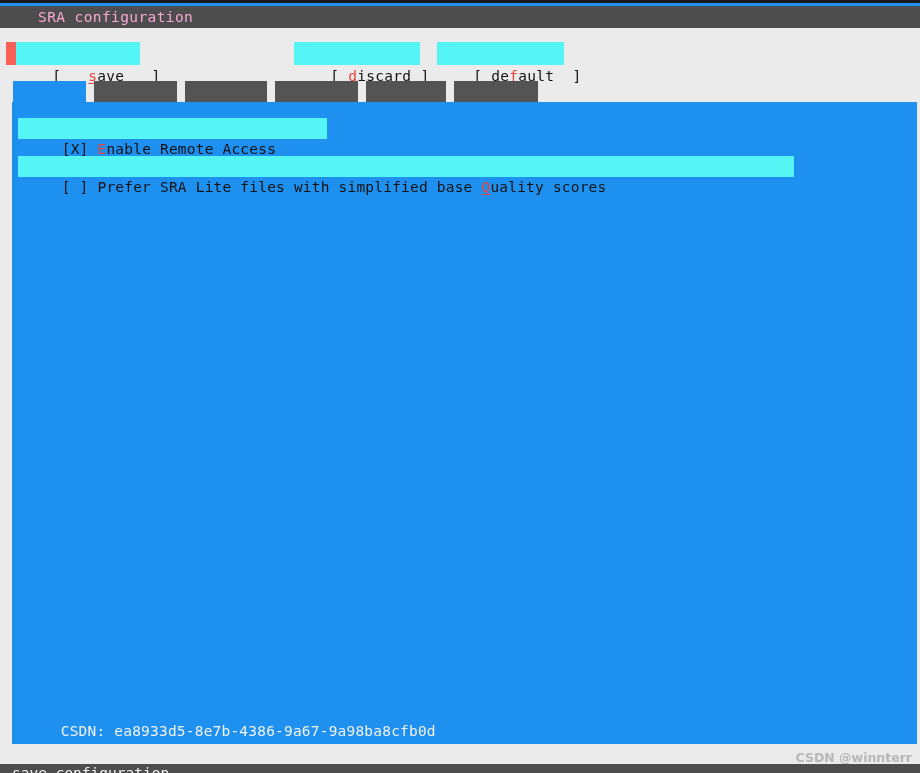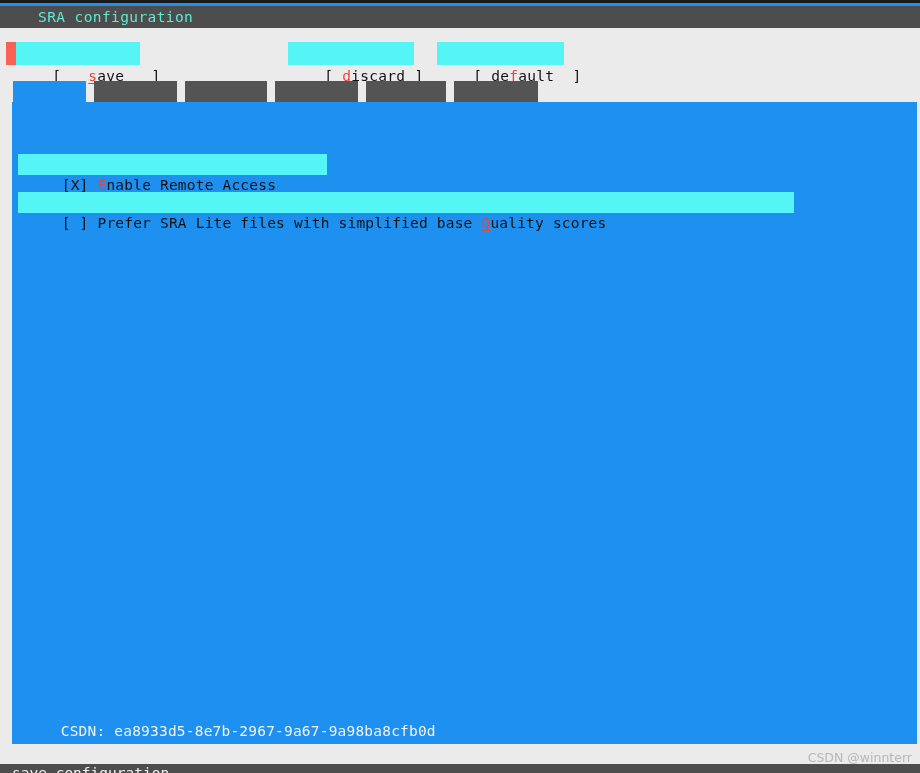--- a/index.html
+++ b/index.html
@@ -30,21 +30,21 @@
     width: 920px; height: 3px;
     background: #1e90f0;
   }
 
   
   #title-bar {
     position: absolute;
     left: 0; top: 6px;
     width: 920px; height: 22px;
     background: #4d4d4d;
-    color: #5eead4;
+    color: #f9a8d4;
     display: flex;
     align-items: center;
     padding-left: 38px;
     box-sizing: border-box;
     font-size: 14.5px;
     letter-spacing: 0.4px;
   }
 
   
   #button-row {
@@ -65,21 +65,21 @@
     line-height: 23px;
     background: #55f5f5;
     color: #121212;
     white-space: pre;
     font-size: 14.5px;
     text-align: center;
     letter-spacing: 0.3px;
   }
   #btn-save    { left: 16px;  width: 124px; }
   #btn-exit    { left: 150px; width: 126px; }
-  #btn-discard { left: 288px; width: 126px; }
+  #btn-discard { left: 294px; width: 126px; }
   #btn-default { left: 437px; width: 127px; }
   .accel {
     color: #e8453c;
     text-decoration: underline;
     text-underline-offset: 2px;
   }
 
   
   #tab-row {
     position: absolute;
@@ -120,41 +120,41 @@
     position: absolute;
     height: 21px;
     line-height: 21px;
     background: #55f5f5;
     color: #121212;
     white-space: pre;
     padding-left: 8px;
     box-sizing: border-box;
     font-size: 14.5px;
     letter-spacing: 0.2px;
-    margin-top: 36px;
   }
   #option-remote-access { left: 6px; top: 16px; width: 309px; }
   #option-sra-lite      { left: 6px; top: 54px; width: 776px; }
 
   #guid-line {
     position: absolute;
     left: 13px; top: 605px;
     color: #f2f2f2;
     white-space: pre;
     font-size: 14.5px;
     letter-spacing: 0.2px;
   }
 
   
   #watermark {
     position: absolute;
     right: 8px; top: 750px;
     color: #b7b7b7;
     font-family: "DejaVu Sans", "Liberation Sans", sans-serif;
     font-size: 12.5px;
+    font-weight: bold;
   }
 
   
   #status-bar {
     position: absolute;
     left: 0; top: 764px;
     width: 920px; height: 9px;
     background: #4d4d4d;
     overflow: hidden;
   }
@@ -219,21 +219,21 @@
 
   <div class="option-row" id="option-remote-access">
     <span>[X] </span><span class="accel">E</span><span>nable Remote Access</span>
   </div>
 
   <div class="option-row" id="option-sra-lite">
     <span>[ ] </span><span>Prefer SRA Lite files with simplified base </span><span class="accel">Q</span><span>uality scores</span>
   </div>
 
   <div id="guid-line">
-    <span>CSDN: </span><span>ea8933d5-8e7b-2967-9a67-9a98ba8cfb0d</span>
+    <span>CSDN: </span><span>ea8933d5-8e7b-4386-9a67-9a98ba8cfb0d</span>
   </div>
 
 </div>
 
 <div id="watermark">CSDN @winnterr</div>
 
 <div id="status-bar">
   <span id="status-bar-text">save configuration</span>
 </div>
 

